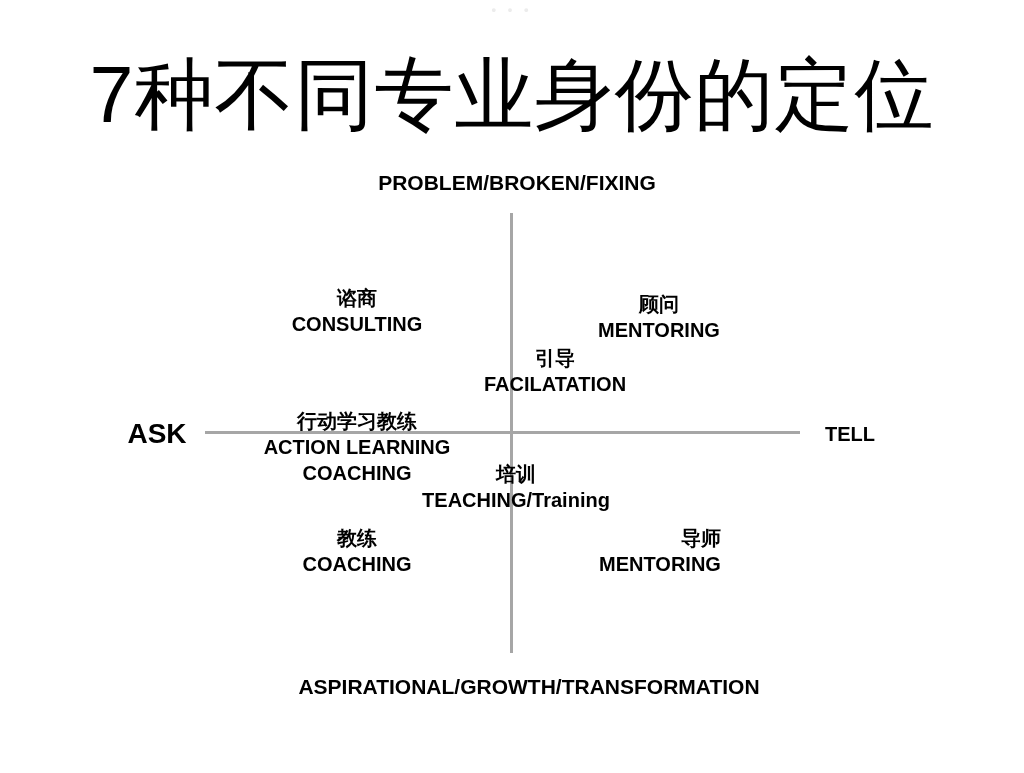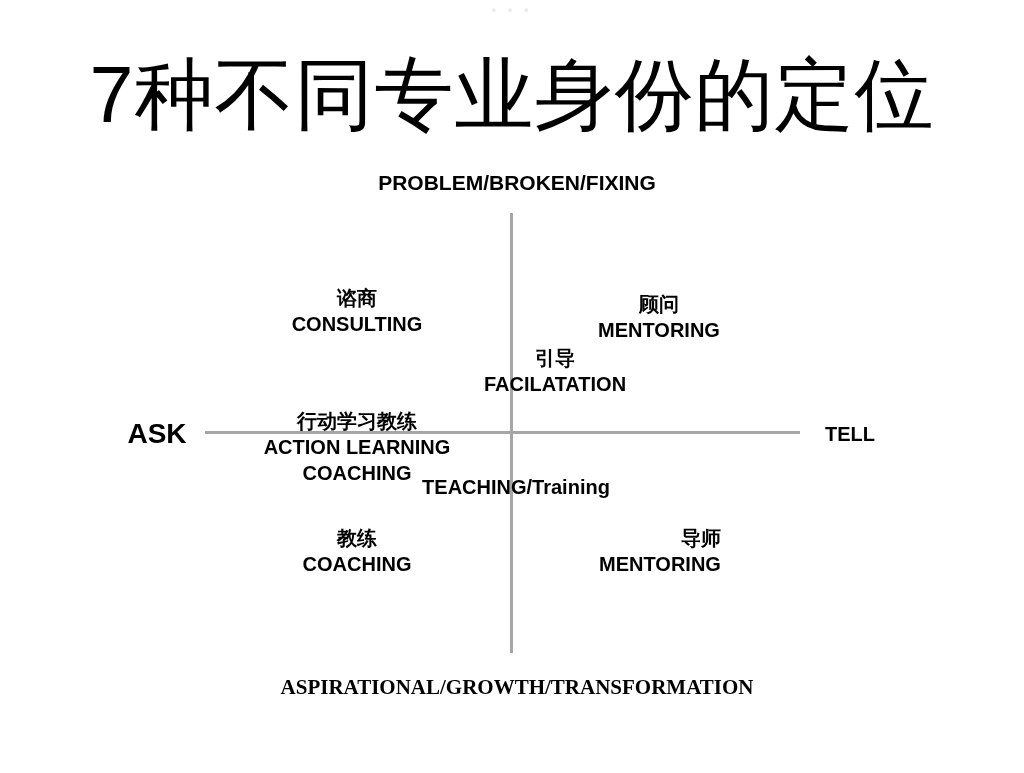--- a/index.html
+++ b/index.html
@@ -52,21 +52,21 @@
     top: 431px;
     width: 595px;
     height: 3px;
   }
   .axis-label {
     font-weight: bold;
     font-size: 21px;
     z-index: 2;
   }
   .axis-top    { left: 517px; top: 183px; }
-  .axis-bottom { left: 517px; top: 687px; font-family: Liberation Serif, serif; }
+  .axis-bottom { left: 529px; top: 687px; }
   .axis-left   { left: 157px; top: 434px; font-size: 28px; }
   .axis-right  { left: 850px; top: 434px; font-size: 20px; }
   .quad {
     position: absolute;
     transform: translate(-50%, -50%);
     text-align: center;
     font-weight: bold;
     font-size: 20px;
     line-height: 26px;
     white-space: nowrap;
@@ -115,20 +115,21 @@
     <div>FACILATATION</div>
   </div>
 
   <div class="quad quad-action">
     <div>行动学习教练</div>
     <div>ACTION LEARNING</div>
     <div>COACHING</div>
   </div>
 
   <div class="quad quad-teaching">
+    <div>培训</div>
     <div>TEACHING/Training</div>
   </div>
 
   <div class="quad quad-coaching">
     <div>教练</div>
     <div>COACHING</div>
   </div>
 
   <div class="quad quad-mentoring">
     <div>导师</div>

